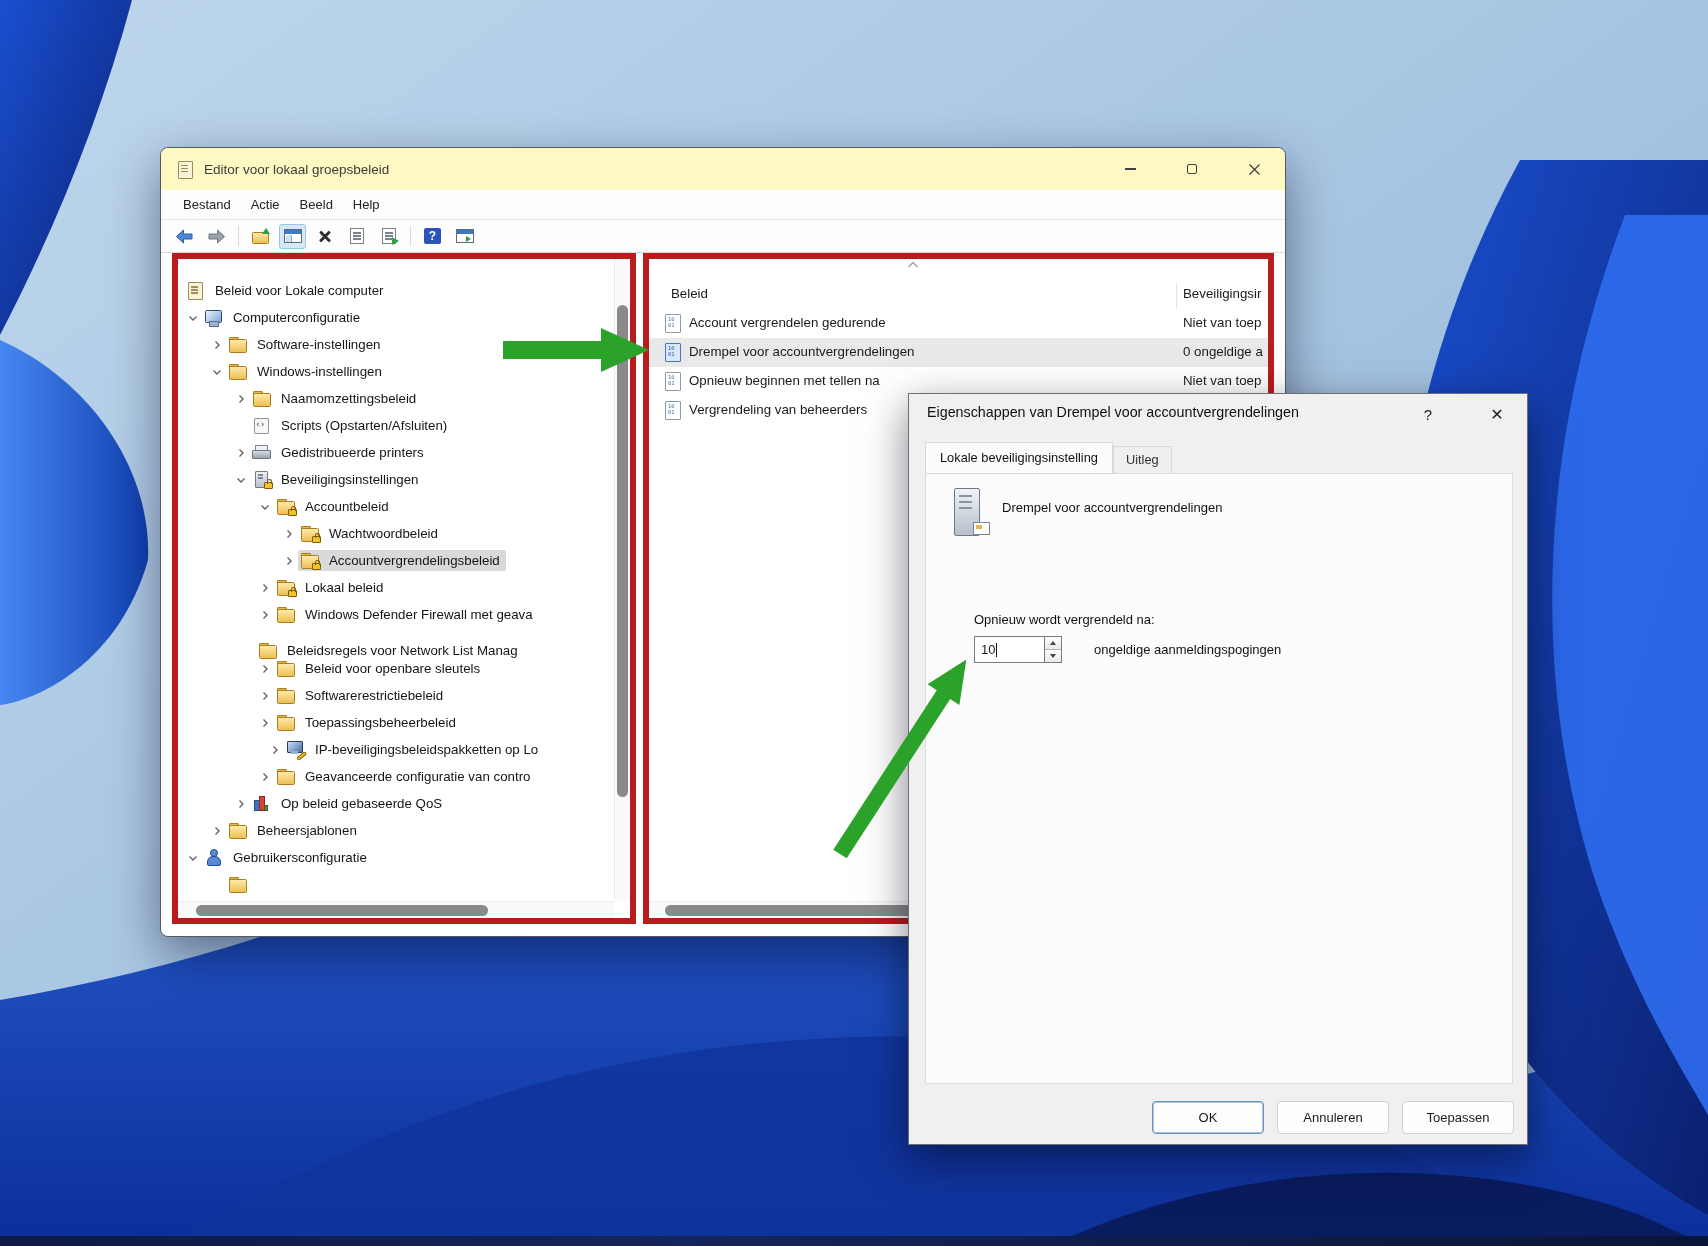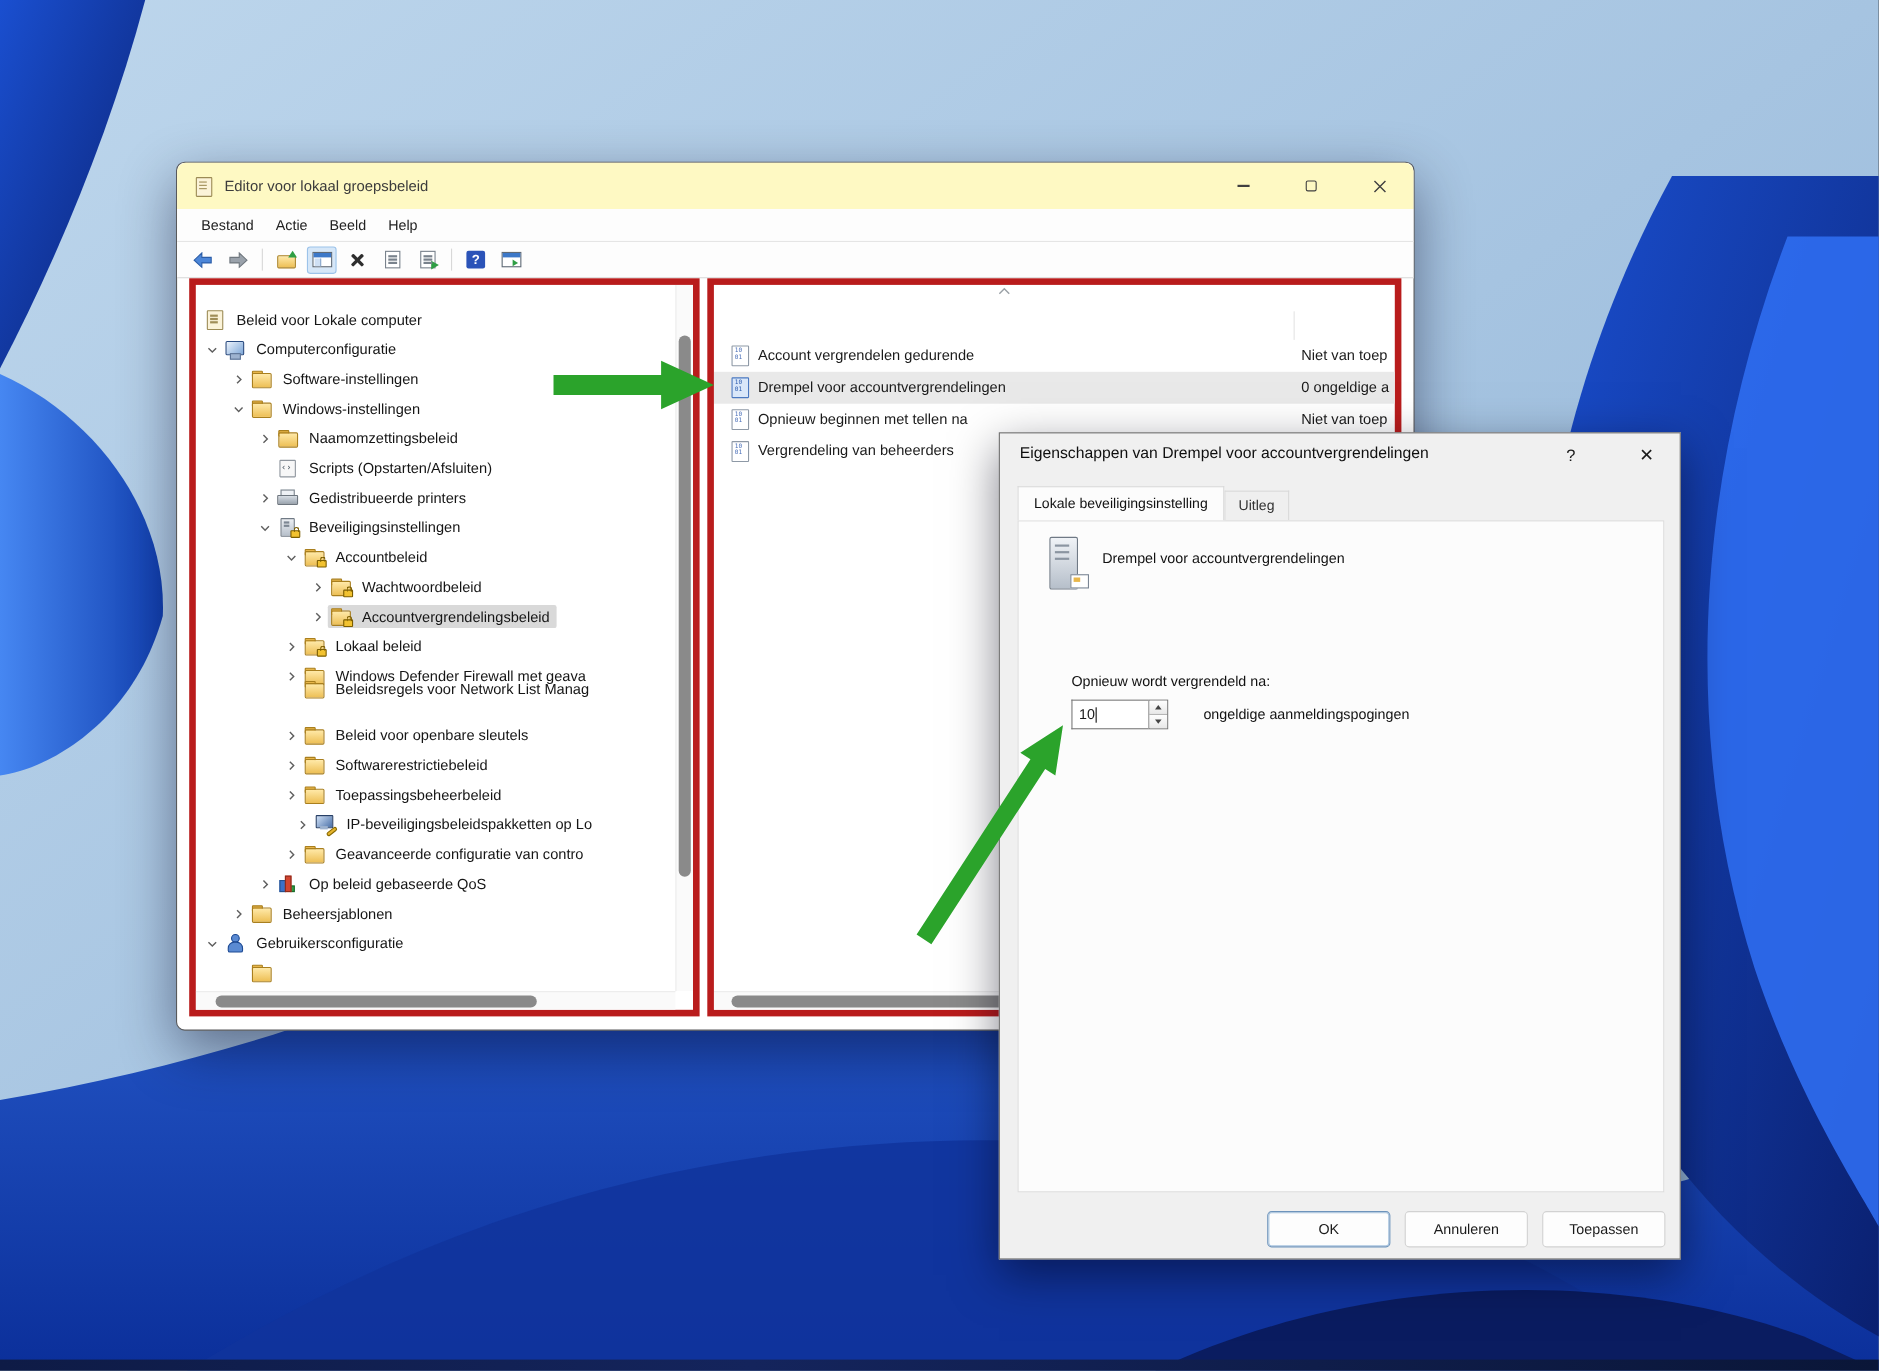--- a/index.html
+++ b/index.html
@@ -416,21 +416,21 @@
               <span class="chev">
                 <svg width="10" height="10" viewBox="0 0 10 10">
                   <path d="M3.5 1.5 L7 5 L3.5 8.5" fill="none" stroke="#5f5f5f" stroke-width="1.3"></path>
                 </svg>
               </span>
               <span class="hl">
                 <span class="icn icn-folder"></span>
                 <span class="tlabel">Windows Defender Firewall met geava</span>
               </span>
             </div>
-            <div class="trow" style="top: 354px; left: 78px;">
+            <div class="trow" style="top: 365px; left: 78px; flex-direction: column;">
               <span class="chev"></span>
               <span class="hl">
                 <span class="icn icn-folder"></span>
                 <span class="tlabel">Beleidsregels voor Network List Manag</span>
               </span>
             </div>
             <div class="trow" style="top: 396px; left: 78px;">
               <span class="chev">
                 <svg width="10" height="10" viewBox="0 0 10 10">
                   <path d="M3.5 1.5 L7 5 L3.5 8.5" fill="none" stroke="#5f5f5f" stroke-width="1.3"></path>
@@ -534,20 +534,24 @@
         </div>
         <div class="hscroll">
           <div class="hthumb" style="left:18px;width:292px;"></div>
         </div>
       </div>
 
       <div class="pane list-pane">
         <svg class="sort-caret" style="left:258px;" width="12" height="7" viewBox="0 0 12 7">
           <path d="M1.5 6 L6 1.5 L10.5 6" stroke="#9aa0a6" stroke-width="1.3" fill="none"></path>
         </svg>
+        <div class="lheader">
+          <span class="c1">Beleid</span>
+          <span class="c2">Beveiligingsir</span>
+        </div>
         <div class="col-div"></div>
         <div id="listrows">
             <div class="lrow" style="top: 50px;">
               <span class="icn-wrap"><span class="icn icn-doc"></span></span>
               <span class="lname">Account vergrendelen gedurende</span>
               <span class="lval">Niet van toep</span>
             </div>
             <div class="lrow sel" style="top: 79px;">
               <span class="icn-wrap"><span class="icn icn-doc blue"></span></span>
               <span class="lname">Drempel voor accountvergrendelingen</span>

